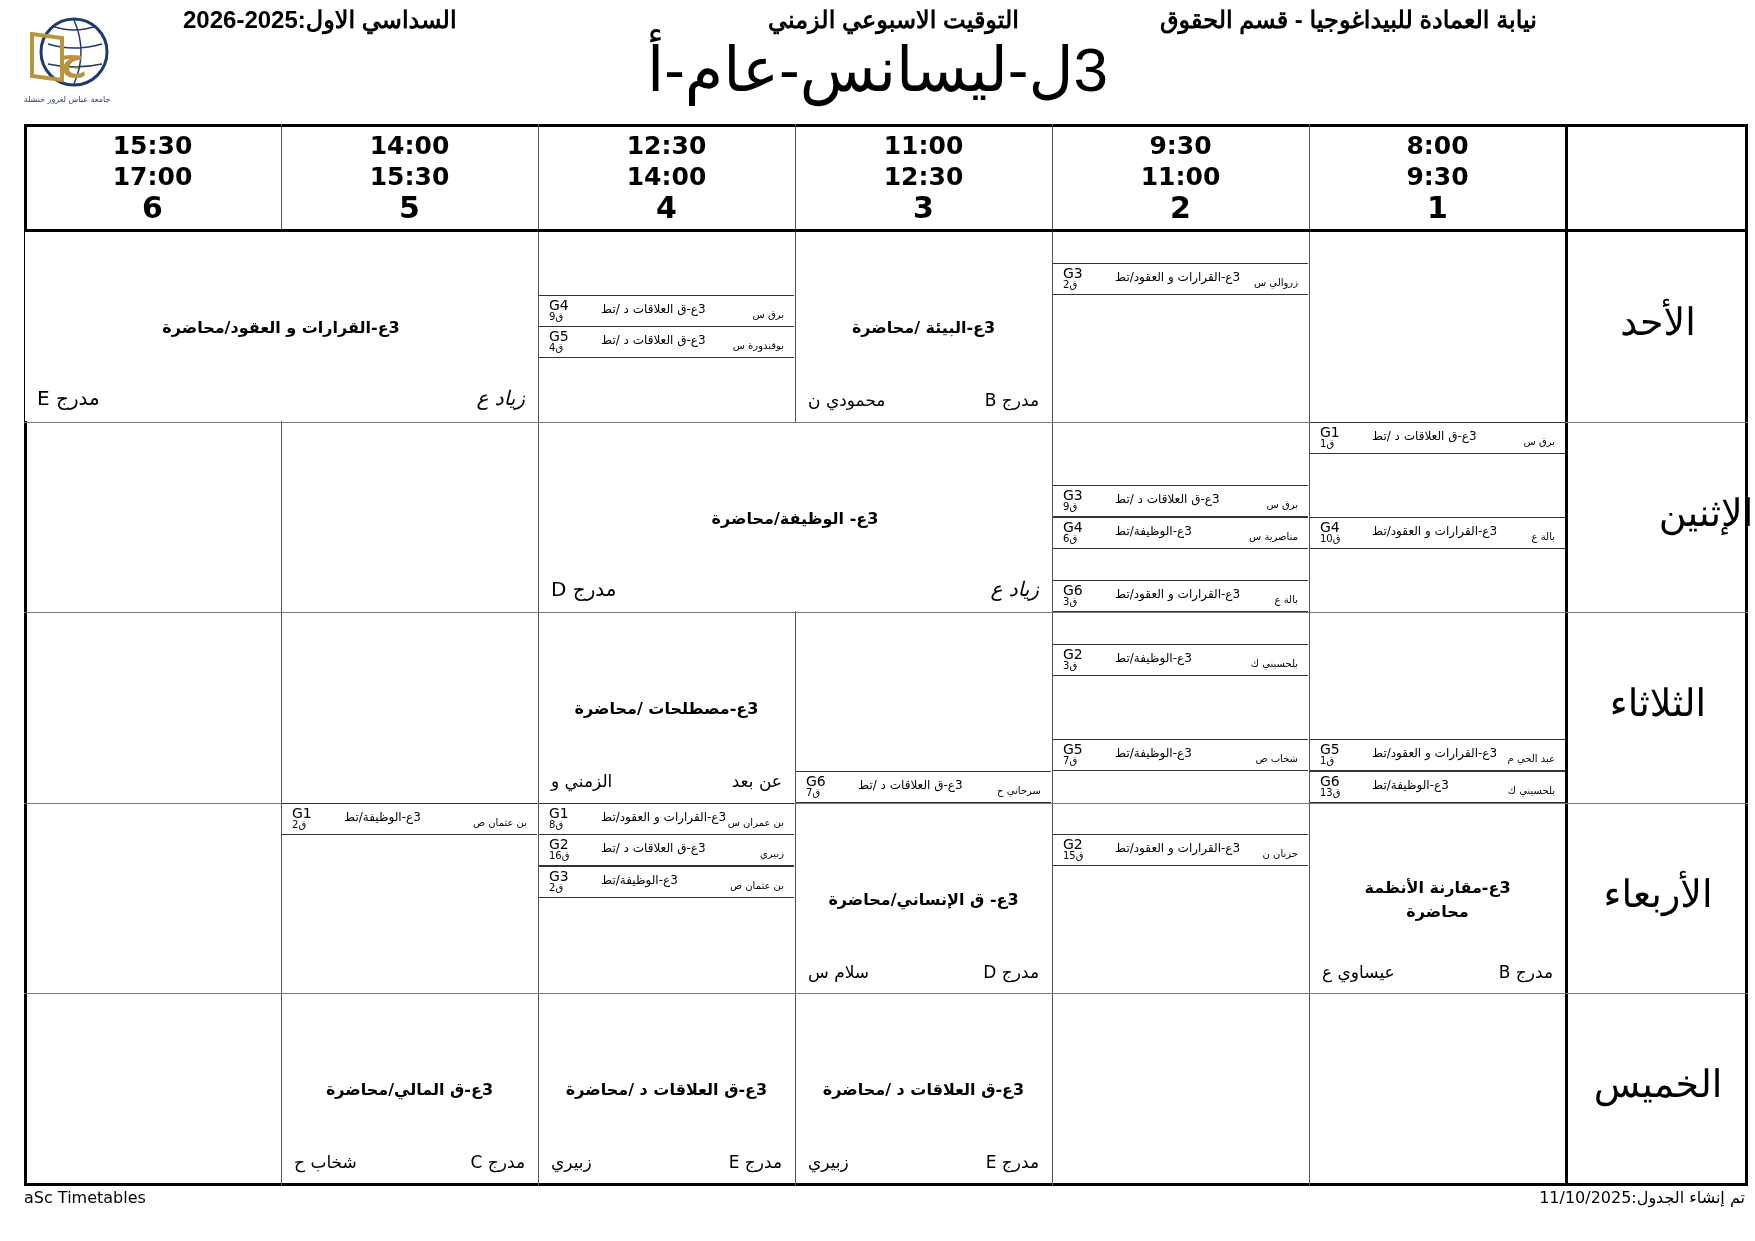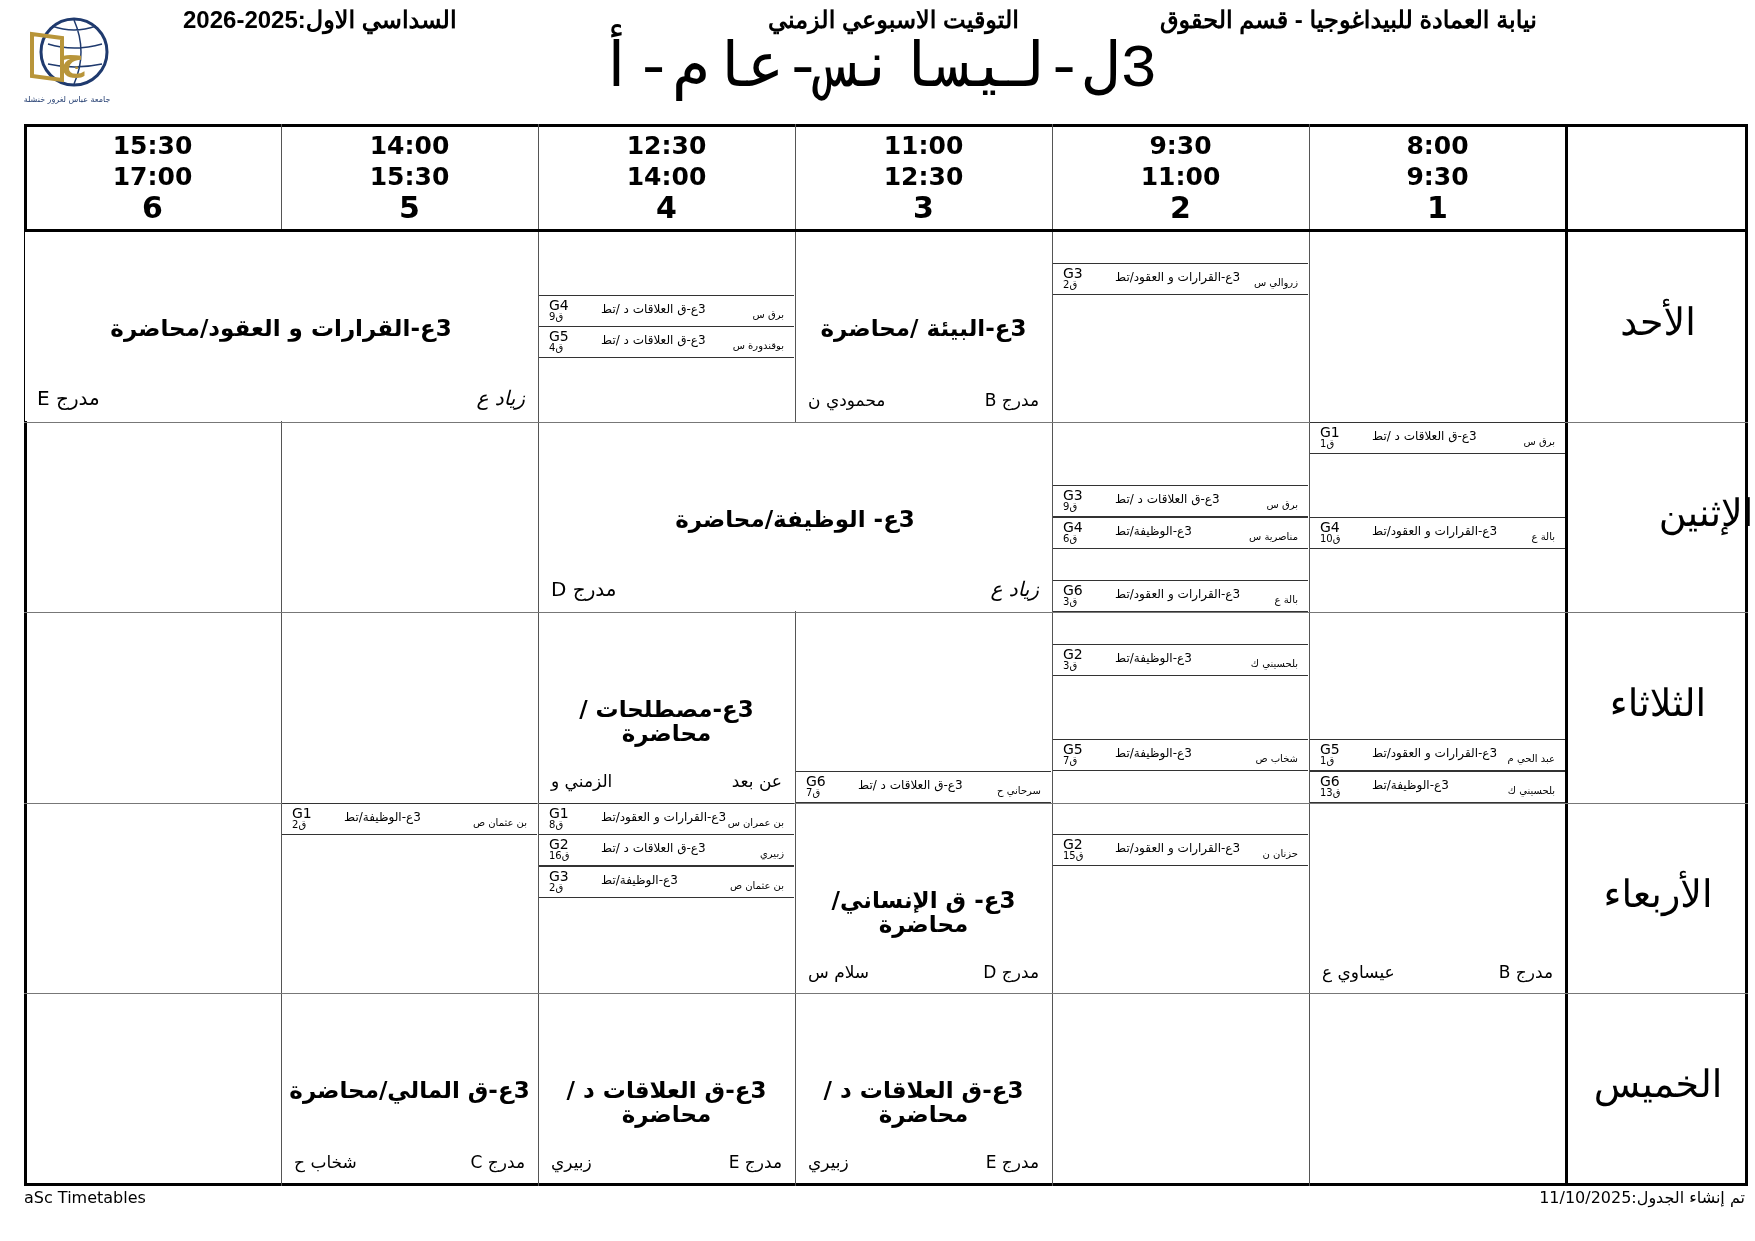--- a/index.html
+++ b/index.html
@@ -1,29 +1,29 @@
 <!DOCTYPE html>
 <html><head>
 <meta charset="utf-8">
 <style>
   html, body { margin:0; padding:0; background:#ffffff; }
   body { width:1755px; height:1241px; position:relative; overflow:hidden; font-family:"DejaVu Sans", sans-serif; color:#000; }
   .hdr-text { position:absolute; font-family:"Liberation Sans", sans-serif; font-weight:bold; font-size:24px; white-space:nowrap; direction:rtl; }
-  .main-title { position:absolute; left:0; width:1755px; top:30px; text-align:center; font-family:Liberation Mono, monospace; font-size:62px; line-height:80px; direction:rtl; }
+  .main-title { position:absolute; left:0; width:1755px; top:30px; text-align:center; font-family:Liberation Sans, sans-serif; font-size:62px; line-height:80px; direction:rtl; }
   .logo { position:absolute; left:22px; top:14px; width:90px; height:95px; }
   .tbl { position:absolute; left:24px; top:124px; width:1724px; height:1062px; border:3px solid #000; box-sizing:border-box; }
   .vline { position:absolute; top:124px; height:1062px; width:1px; background:#555; }
   .vline.thick { width:3px; background:#000; }
   .hline { position:absolute; left:24px; width:1724px; height:1px; background:#777; }
   .hline.thick { height:3px; background:#000; }
   .period { position:absolute; top:130px; height:100px; text-align:center; font-family:"DejaVu Sans", sans-serif; font-weight:bold; font-size:25px; line-height:31px; }
   .period .num { font-size:30px; line-height:32px; }
   .day { position:absolute; left:1568px; width:180px; text-align:center; font-family:"Liberation Sans", sans-serif; font-size:38px; direction:rtl; }
   .card { position:absolute; box-sizing:border-box; background:#fff; }
-  .lec-title { position:absolute; left:0; right:0; text-align:center; font-weight:bold; font-size:23px; direction:rtl; line-height:24px; }
+  .lec-title { position:absolute; left:0; right:0; text-align:center; font-weight:bold; font-size:16px; direction:rtl; line-height:24px; }
   .lec-room { position:absolute; right:12px; font-size:17px; direction:rtl; white-space:nowrap; }
   .lec-teacher { position:absolute; left:12px; font-size:17px; direction:rtl; white-space:nowrap; }
   .lec-teacher.ital, .lec-room.ital { font-style:italic; }
   .big .lec-room, .big .lec-teacher { font-size:20px; }
   .grp { border-top:1px solid #333; border-bottom:1px solid #333; }
   .grp .g { position:absolute; left:10px; top:2px; font-size:14px; line-height:14px; font-family:"DejaVu Sans", sans-serif; }
   .grp .r { position:absolute; left:10px; top:15px; font-size:10px; line-height:11px; direction:rtl; }
   .grp .s { position:absolute; left:62px; top:6px; font-size:12px; direction:rtl; white-space:nowrap; }
   .grp .t { position:absolute; right:10px; top:13px; font-size:10px; direction:rtl; white-space:nowrap; }
   .footer-l { position:absolute; left:24px; top:1188px; font-size:16px; font-family:"DejaVu Sans", sans-serif; }
@@ -122,20 +122,22 @@
       <div class="lec-title" style="white-space: pre-line; top: 84px;">3ع-مصطلحات /محاضرة</div>
       <div class="lec-room" style="top: 158px;">عن بعد</div>
       <div class="lec-teacher" style="top: 158px;">الزمني و</div>
     </div>
     <div class="card" style="left: 796px; top: 803.5px; width: 255px; height: 140px;">
       <div class="lec-title" style="white-space: pre-line; top: 84px;">3ع- ق الإنساني/محاضرة</div>
       <div class="lec-room" style="top: 158px;">مدرج D</div>
       <div class="lec-teacher" style="top: 158px;">سلام س</div>
     </div>
     <div class="card" style="left: 1310px; top: 803.5px; width: 255px; height: 188.5px;">
+      <div class="lec-title" style="white-space: pre-line; top: 72px;">3ع-مقارنة الأنظمة
+محاضرة</div>
       <div class="lec-room" style="top: 158px;">مدرج B</div>
       <div class="lec-teacher" style="top: 158px; text-align: right;">عيساوي ع</div>
     </div>
     <div class="card" style="left: 282px; top: 994px; width: 255px; height: 188.5px;">
       <div class="lec-title" style="white-space: pre-line; top: 84px;">3ع-ق المالي/محاضرة</div>
       <div class="lec-room" style="top: 158px;">مدرج C</div>
       <div class="lec-teacher" style="top: 158px;">شخاب ح</div>
     </div>
     <div class="card" style="left: 539px; top: 994px; width: 255px; height: 188.5px;">
       <div class="lec-title" style="white-space: pre-line; top: 84px;">3ع-ق العلاقات د /محاضرة</div>

